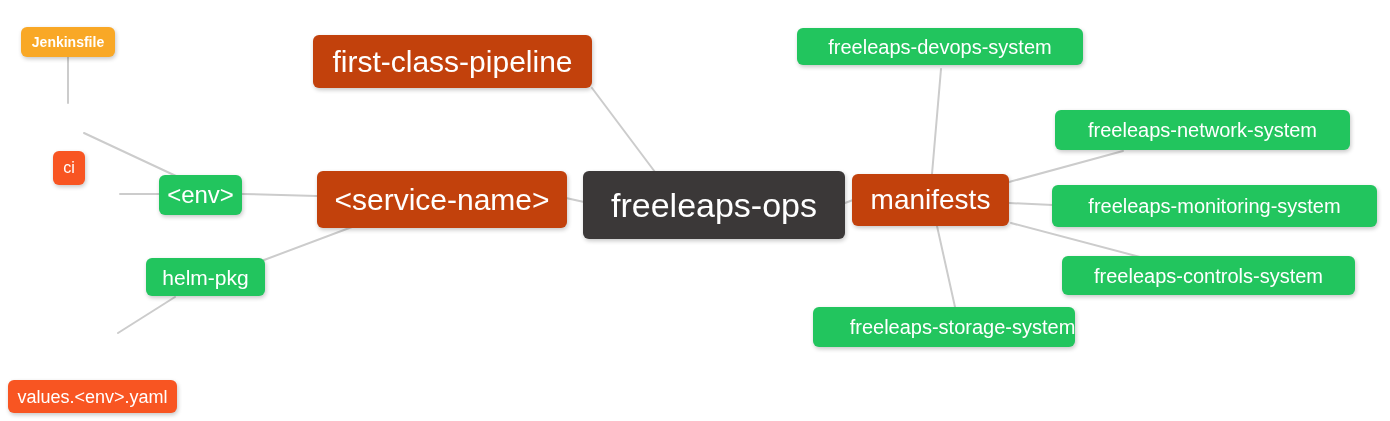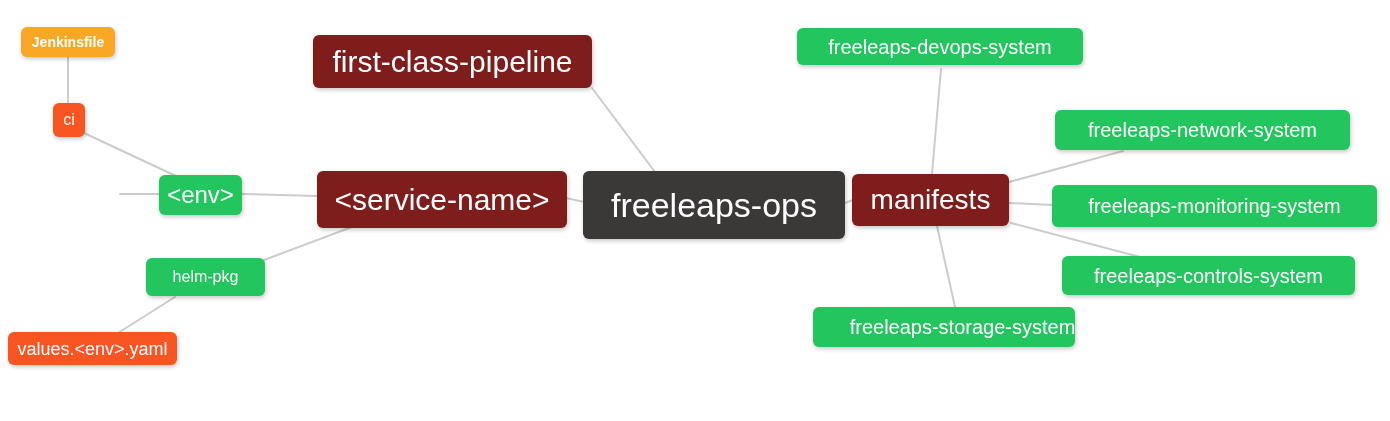--- a/index.html
+++ b/index.html
@@ -34,31 +34,31 @@
     justify-content: center;
     color: #ffffff;
     border-radius: 6px;
     box-shadow: 1px 2px 4px rgba(0,0,0,0.22);
     white-space: nowrap;
     box-sizing: border-box;
     cursor: default;
     line-height: 1;
   }
   .c-root   { background: #3b3838; text-align: right; }
-  .c-blue   { background: #7f1d1d; }
+  .c-blue   { background: #c2410c; }
   .c-green  { background: #22c55e; }
-  .c-red    { background: #f85522; }
+  .c-red    { background: #f85522; margin-top: 48px; }
   .c-amber  { background: #f9a826; }
 
   
   .n-jenkinsfile { left: 21px;   top: 27px;  width: 94px;  height: 30px; font-size: 14px; font-weight: bold; }
   .n-ci          { left: 53px;   top: 103px; width: 32px;  height: 34px; font-size: 16px; }
   .n-argo-app    { left: 32px;   top: 177px; width: 88px;  height: 34px; font-size: 18px; }
   .n-env         { left: 159px;  top: 175px; width: 83px;  height: 40px; font-size: 24px; }
-  .n-helm-pkg    { left: 146px;  top: 258px; width: 119px; height: 38px; font-size: 16px; text-align: right; }
+  .n-helm-pkg    { left: 146px;  top: 258px; width: 119px; height: 38px; font-size: 21px; text-align: right; }
   .n-values      { left: 8px;    top: 332px; width: 169px; height: 33px; font-size: 18px; }
   .n-fcp         { left: 313px;  top: 35px;  width: 279px; height: 53px; font-size: 30px; }
   .n-service     { left: 317px;  top: 171px; width: 250px; height: 57px; font-size: 30px; }
   .n-root        { left: 583px;  top: 171px; width: 262px; height: 68px; font-size: 34px; }
   .n-manifests   { left: 852px;  top: 174px; width: 157px; height: 52px; font-size: 28px; }
   .n-devops      { left: 797px;  top: 28px;  width: 286px; height: 37px; font-size: 20px; }
   .n-network     { left: 1055px; top: 110px; width: 295px; height: 40px; font-size: 20px; }
   .n-monitoring  { left: 1052px; top: 185px; width: 325px; height: 42px; font-size: 20px; }
   .n-controls    { left: 1062px; top: 256px; width: 293px; height: 39px; font-size: 20px; }
   .n-storage     { left: 813px;  top: 307px; width: 262px; height: 40px; font-size: 20px; padding-left: 37px; }

